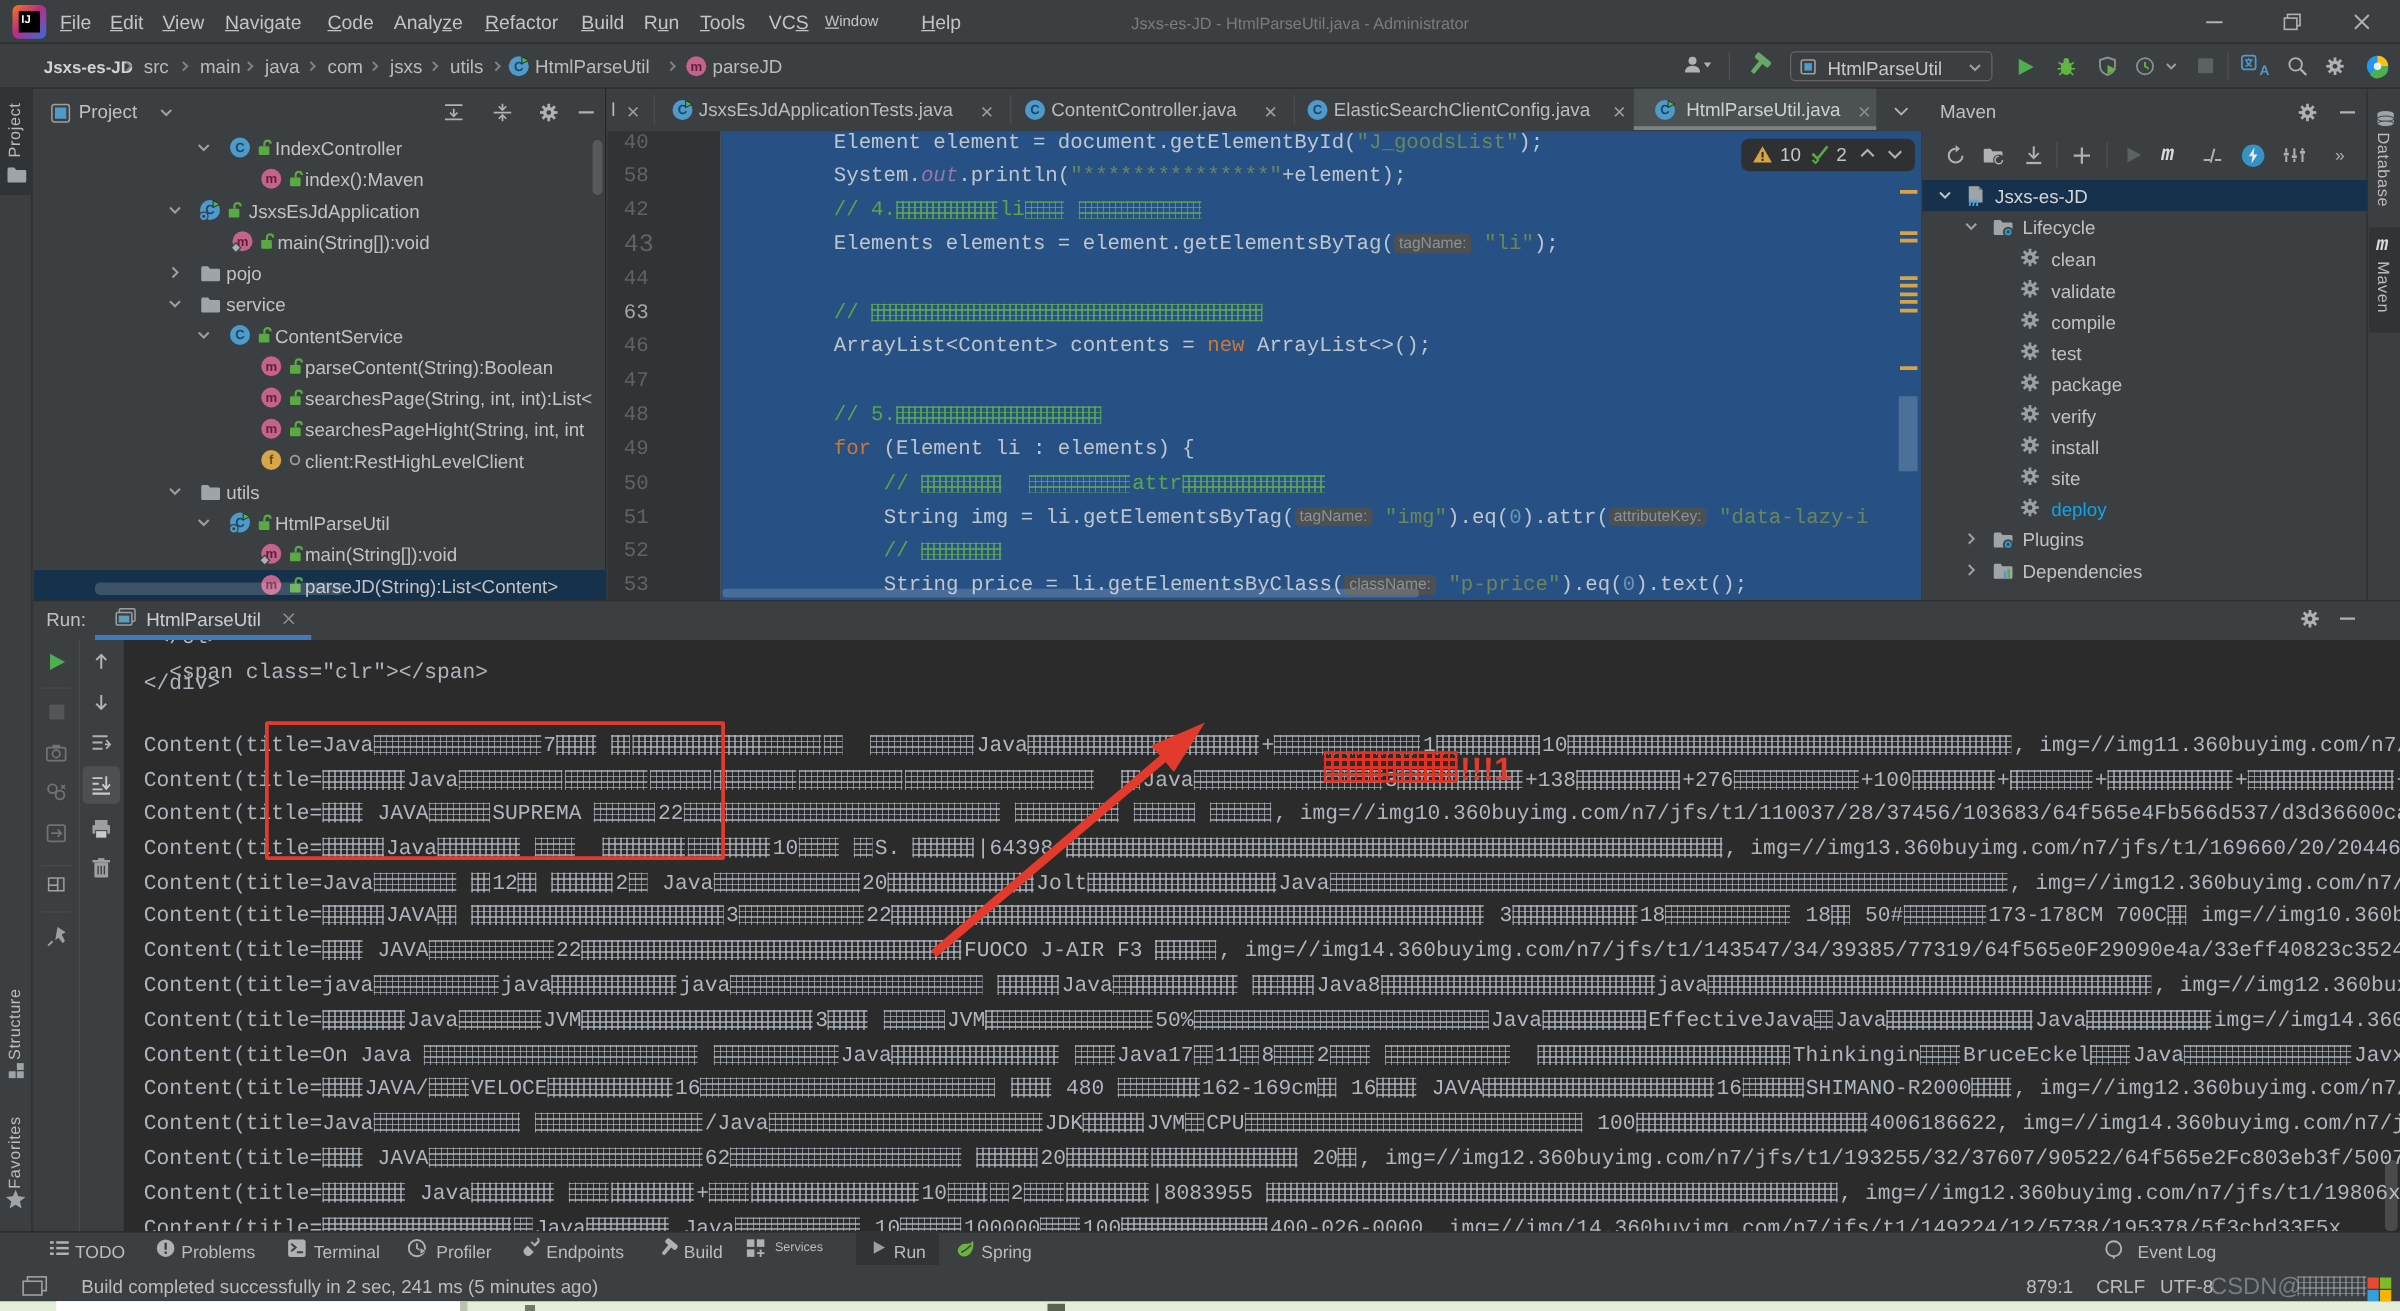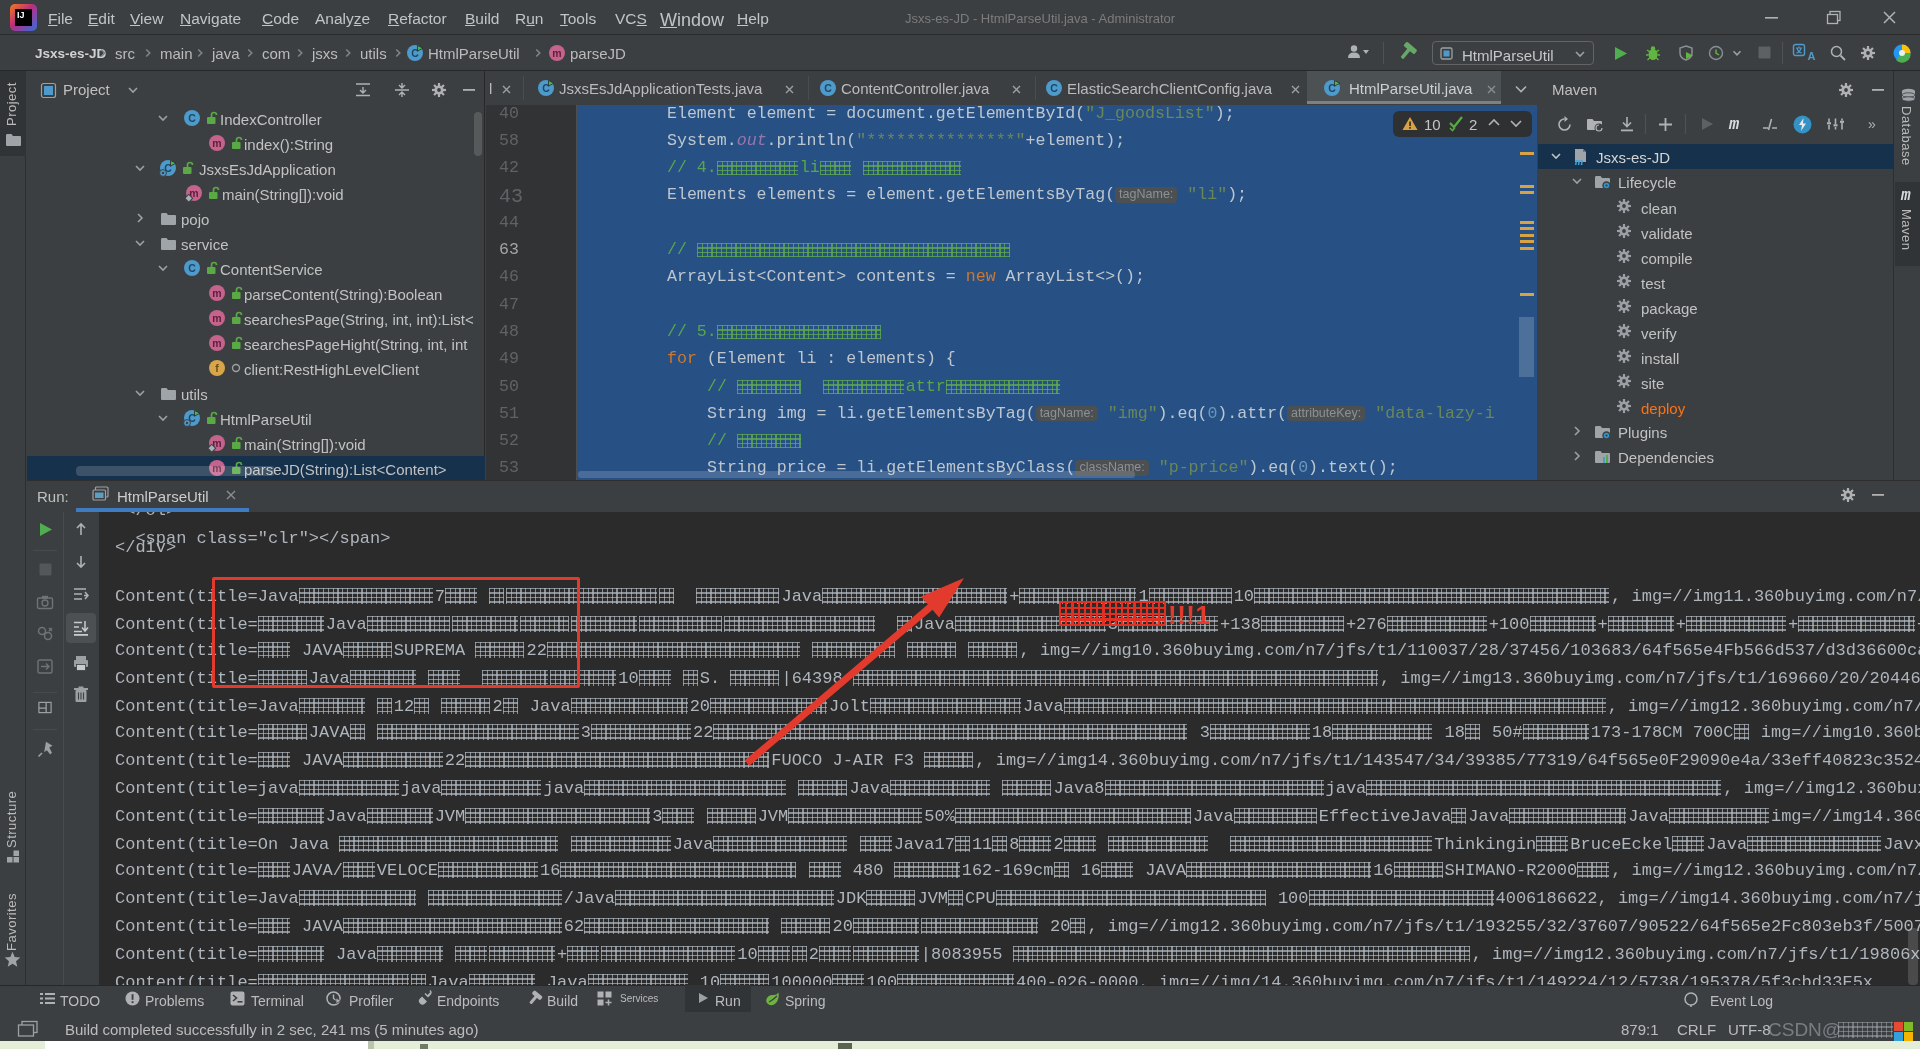--- a/index.html
+++ b/index.html
@@ -27,21 +27,21 @@
 <div class="ab txt" style="left:88px;top:11px;color:#c2c4c6;font-size:15.5px"><span style="text-decoration:underline">E</span>dit</div>
 <div class="ab txt" style="left:130px;top:11px;color:#c2c4c6;font-size:15.5px"><span style="text-decoration:underline">V</span>iew</div>
 <div class="ab txt" style="left:180px;top:11px;color:#c2c4c6;font-size:15.5px"><span style="text-decoration:underline">N</span>avigate</div>
 <div class="ab txt" style="left:262px;top:11px;color:#c2c4c6;font-size:15.5px"><span style="text-decoration:underline">C</span>ode</div>
 <div class="ab txt" style="left:315px;top:11px;color:#c2c4c6;font-size:15.5px">Analy<span style="text-decoration:underline">z</span>e</div>
 <div class="ab txt" style="left:388px;top:11px;color:#c2c4c6;font-size:15.5px"><span style="text-decoration:underline">R</span>efactor</div>
 <div class="ab txt" style="left:465px;top:11px;color:#c2c4c6;font-size:15.5px"><span style="text-decoration:underline">B</span>uild</div>
 <div class="ab txt" style="left:515px;top:11px;color:#c2c4c6;font-size:15.5px">R<span style="text-decoration:underline">u</span>n</div>
 <div class="ab txt" style="left:560px;top:11px;color:#c2c4c6;font-size:15.5px"><span style="text-decoration:underline">T</span>ools</div>
 <div class="ab txt" style="left:615px;top:11px;color:#c2c4c6;font-size:15.5px">VC<span style="text-decoration:underline">S</span></div>
-<div class="ab txt" style="left:660px;top:11px;color:#c2c4c6;font-size:18px"><span style="text-decoration:underline">W</span>indow</div>
+<div class="ab txt" style="left:660px;top:11px;color:#c2c4c6;font-size:12px"><span style="text-decoration:underline">W</span>indow</div>
 <div class="ab txt" style="left:737px;top:11px;color:#c2c4c6;font-size:15.5px"><span style="text-decoration:underline">H</span>elp</div>
 <div class="ab txt" style="left:905px;top:12px;color:#7c7c7c;font-size:13px">Jsxs-es-JD - HtmlParseUtil.java - Administrator</div>
 <svg class="ab" style="left:1765px;top:16px" width="20" height="4" viewBox="0 0 20 4">
     <rect width="13" height="1.6" y="1" fill="#afb1b3"></rect>
   </svg>
 <svg class="ab" style="left:1827px;top:11px" width="14" height="13" viewBox="0 0 14 13">
     <rect x="3" y="0.5" width="10" height="9" fill="none" stroke="#afb1b3" stroke-width="1.3"></rect>
     <rect x="0.5" y="3.5" width="10" height="9" fill="#3c3f41" stroke="#afb1b3" stroke-width="1.3"></rect>
   </svg>
 <svg class="ab" style="left:1883px;top:11px" width="13" height="13" viewBox="0 0 13 13">
@@ -225,21 +225,21 @@
   </svg>
 <div class="ab txt" style="left:220px;top:112px;color:#c2c2c2">IndexController</div>
 <svg class="ab" style="left:209px;top:135px" width="16" height="16" viewBox="0 0 16 16">
     <circle cx="8" cy="8" r="8" fill="#c4638c"></circle>
     <text x="8" y="11.5" font-size="10.5" font-weight="bold" text-anchor="middle" fill="#5e1d3c" font-family="Liberation Sans">m</text>
   </svg>
 <svg class="ab" style="left:229px;top:136px" width="14" height="14" viewBox="0 0 14 14">
     <rect x="3" y="6" width="8.5" height="7" rx="1" fill="#59a945"></rect>
     <path d="M5,6 L5,4 Q5,1.5 7.5,1.5 Q10,1.5 10,4" fill="none" stroke="#59a945" stroke-width="1.7" transform="translate(2.5,0)"></path>
   </svg>
-<div class="ab txt" style="left:244px;top:137px;color:#c2c2c2">index():String</div>
+<div class="ab txt" style="left:244px;top:137px;color:#c2c2c2">index():Maven</div>
 <svg class="ab" style="left:132px;top:160px" width="16" height="16" viewBox="-8 -8 16 16">
     <path d="M-4.0,-2.0 L0,2.0 L4.0,-2.0" fill="none" stroke="#9da0a3" stroke-width="1.6"></path>
   </svg>
 <svg class="ab" style="left:160px;top:160px" width="16" height="16" viewBox="0 0 16 16">
     <circle cx="8" cy="8" r="8" fill="#4e9acb"></circle>
     <text x="8" y="11.5" font-size="10.5" font-weight="bold" text-anchor="middle" fill="#1d4766" font-family="Liberation Sans">C</text>
     <path d="M10.5,0.5 L16,3.2 L10.5,6 Z" fill="#4ab54f" stroke="#2b2b2b" stroke-width="0.8"></path>
     <circle cx="3" cy="13" r="3.4" fill="#4e9acb" stroke="#3c3f41" stroke-width="1"></circle>
     <circle cx="3" cy="13" r="1.2" fill="#3c3f41"></circle>
   </svg>
@@ -669,21 +669,21 @@
       <rect x="-1.1" y="-7" width="2.2" height="3" fill="#9aa0a6" transform="rotate(90)"></rect>
       <rect x="-1.1" y="-7" width="2.2" height="3" fill="#9aa0a6" transform="rotate(135)"></rect>
       <rect x="-1.1" y="-7" width="2.2" height="3" fill="#9aa0a6" transform="rotate(180)"></rect>
       <rect x="-1.1" y="-7" width="2.2" height="3" fill="#9aa0a6" transform="rotate(225)"></rect>
       <rect x="-1.1" y="-7" width="2.2" height="3" fill="#9aa0a6" transform="rotate(270)"></rect>
       <rect x="-1.1" y="-7" width="2.2" height="3" fill="#9aa0a6" transform="rotate(315)"></rect>
       <circle r="4.6" fill="#9aa0a6"></circle>
       <circle r="1.9" fill="#3c3f41"></circle>
     </g>
   </svg>
-<div class="ab txt" style="left:1641px;top:401px;color:#f97316">deploy</div>
+<div class="ab txt" style="left:1641px;top:401px;color:#0ea5e9">deploy</div>
 <svg class="ab" style="left:1569px;top:423px" width="16" height="16" viewBox="-8 -8 16 16">
     <path d="M-2.0,-4.0 L2.0,0 L-2.0,4.0" fill="none" stroke="#9da0a3" stroke-width="1.6"></path>
   </svg>
 <svg class="ab" style="left:1594px;top:423px" width="17" height="17" viewBox="0 0 17 17">
     <path d="M1,4.5 L1,14 Q1,15 2,15 L15,15 Q16,15 16,14 L16,6 Q16,5 15,5 L8,5 L6.5,3 L2,3 Q1,3 1,4.5" fill="#9fa4a9"></path>
     <circle cx="12.5" cy="12.5" r="4.2" fill="#3c3f41"></circle>
     <circle cx="12.5" cy="12.5" r="2.8" fill="#3592c4"></circle>
     <circle cx="12.5" cy="12.5" r="1.1" fill="#3c3f41"></circle>
   </svg>
 <div class="ab txt" style="left:1618px;top:425px;color:#c2c2c2">Plugins</div>

